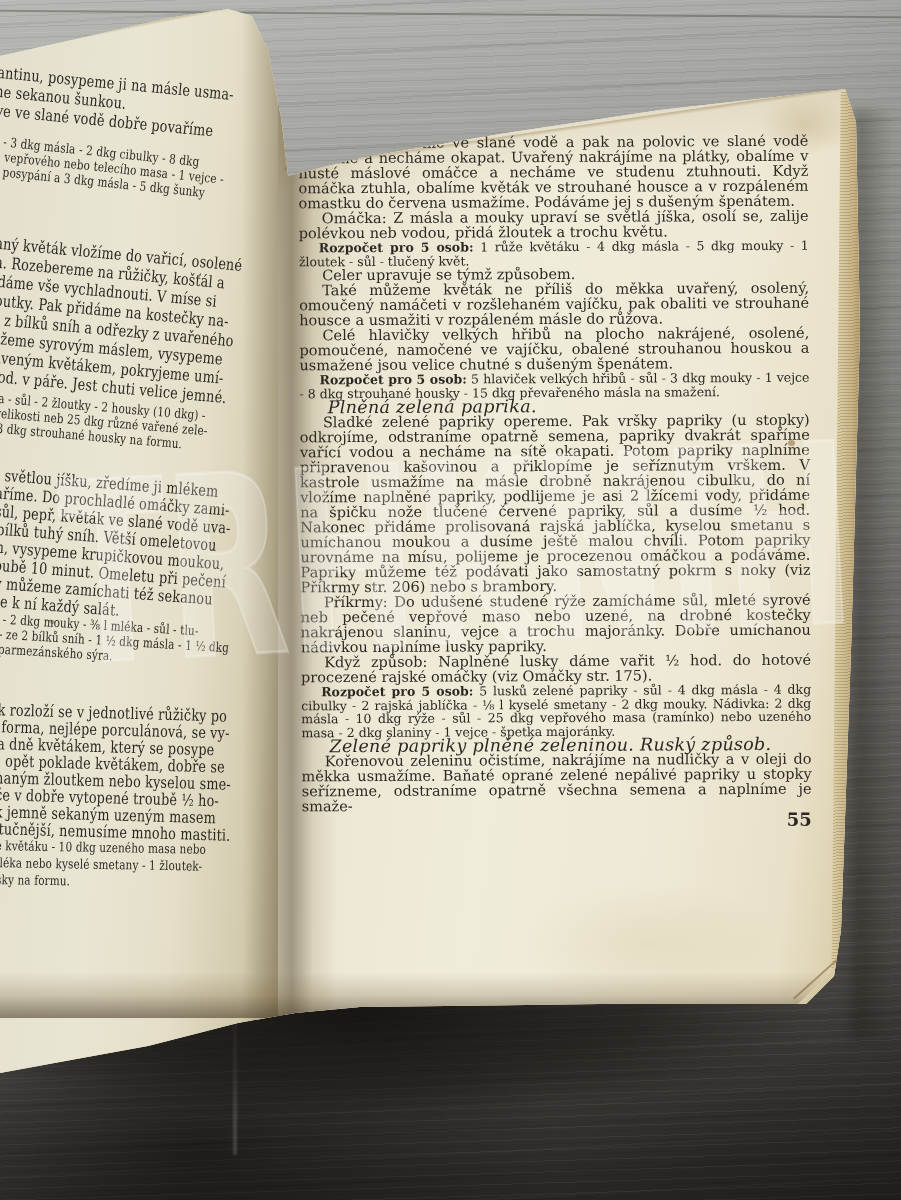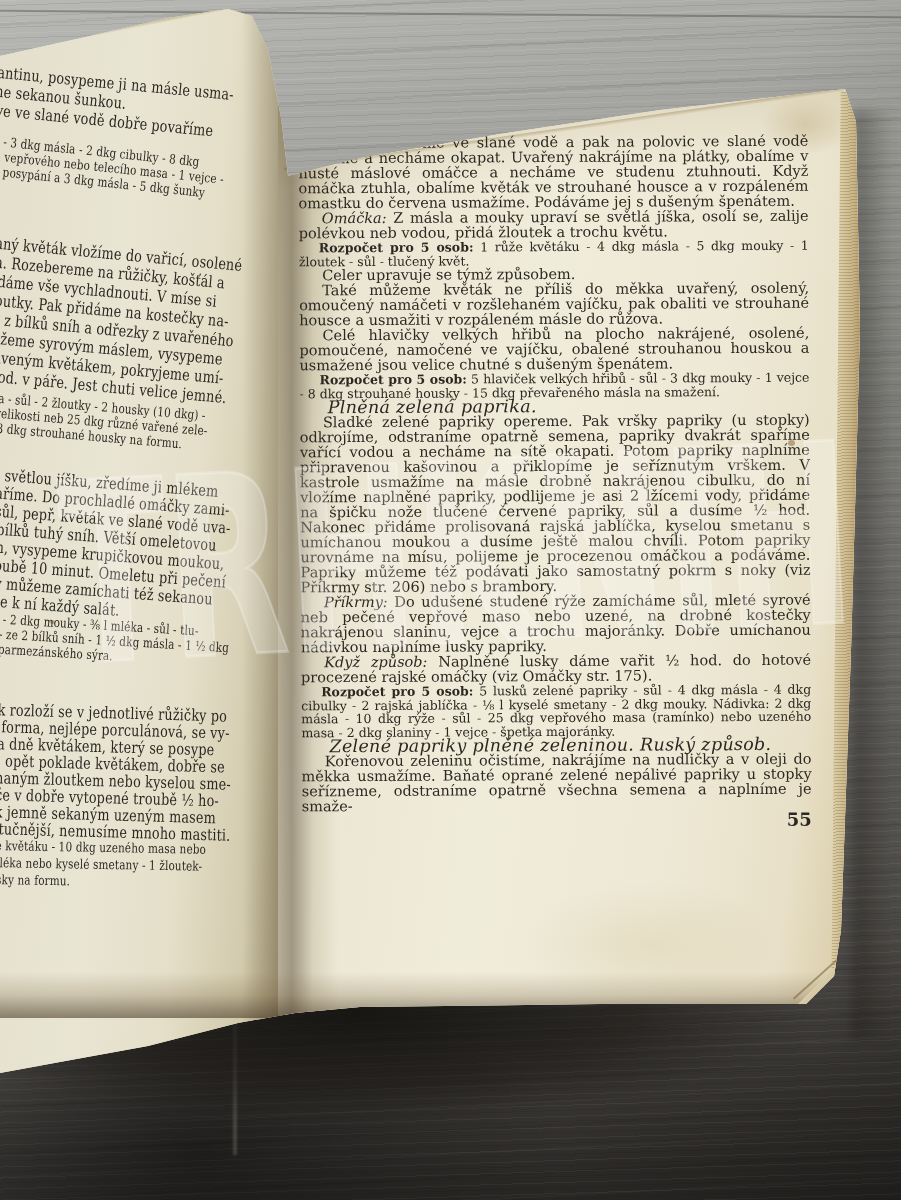--- a/index.html
+++ b/index.html
@@ -77,21 +77,21 @@
     white-space:pre-line;letter-spacing:.2px;}
   .lp-body{font-size:16px;line-height:19px;}
   .lp-small{font-size:13px;line-height:15px;}
   .rp-text{position:absolute;left:300px;top:120px;width:510px;text-align:justify;
     font-size:14.5px;line-height:15px;transform:rotate(-.3deg);}
   .rp-text p{margin:0;text-indent:1.6em;}
   .r-title{font-style:italic;font-size:17.5px;margin:14px 0 9px 56px;text-indent:0;
     letter-spacing:.3px;}
   .r-title.first{margin-top:0;}
   .r-small{font-size:12.5px;line-height:13.5px;margin:2px 0;}
-  .lead-i{font-style:italic;}
+  .lead-i{}
   .lead-b{font-weight:700;}
   .page-num{margin:16px 58px 0 0;text-align:right;font-weight:700;font-size:18px;
     text-indent:0;}
   
   .watermark{position:absolute;left:55px;top:452px;z-index:5;pointer-events:none;
     font-family:"DejaVu Sans","Liberation Sans",sans-serif;font-weight:800;
     font-size:250px;line-height:1;white-space:nowrap;letter-spacing:0px;
     transform:rotate(-3deg) scaleX(.62);transform-origin:0 0;
     color:rgba(255,255,255,.14);-webkit-text-stroke:3px rgba(255,255,255,.26);
     text-shadow:0 0 2px rgba(255,255,255,.10);}

